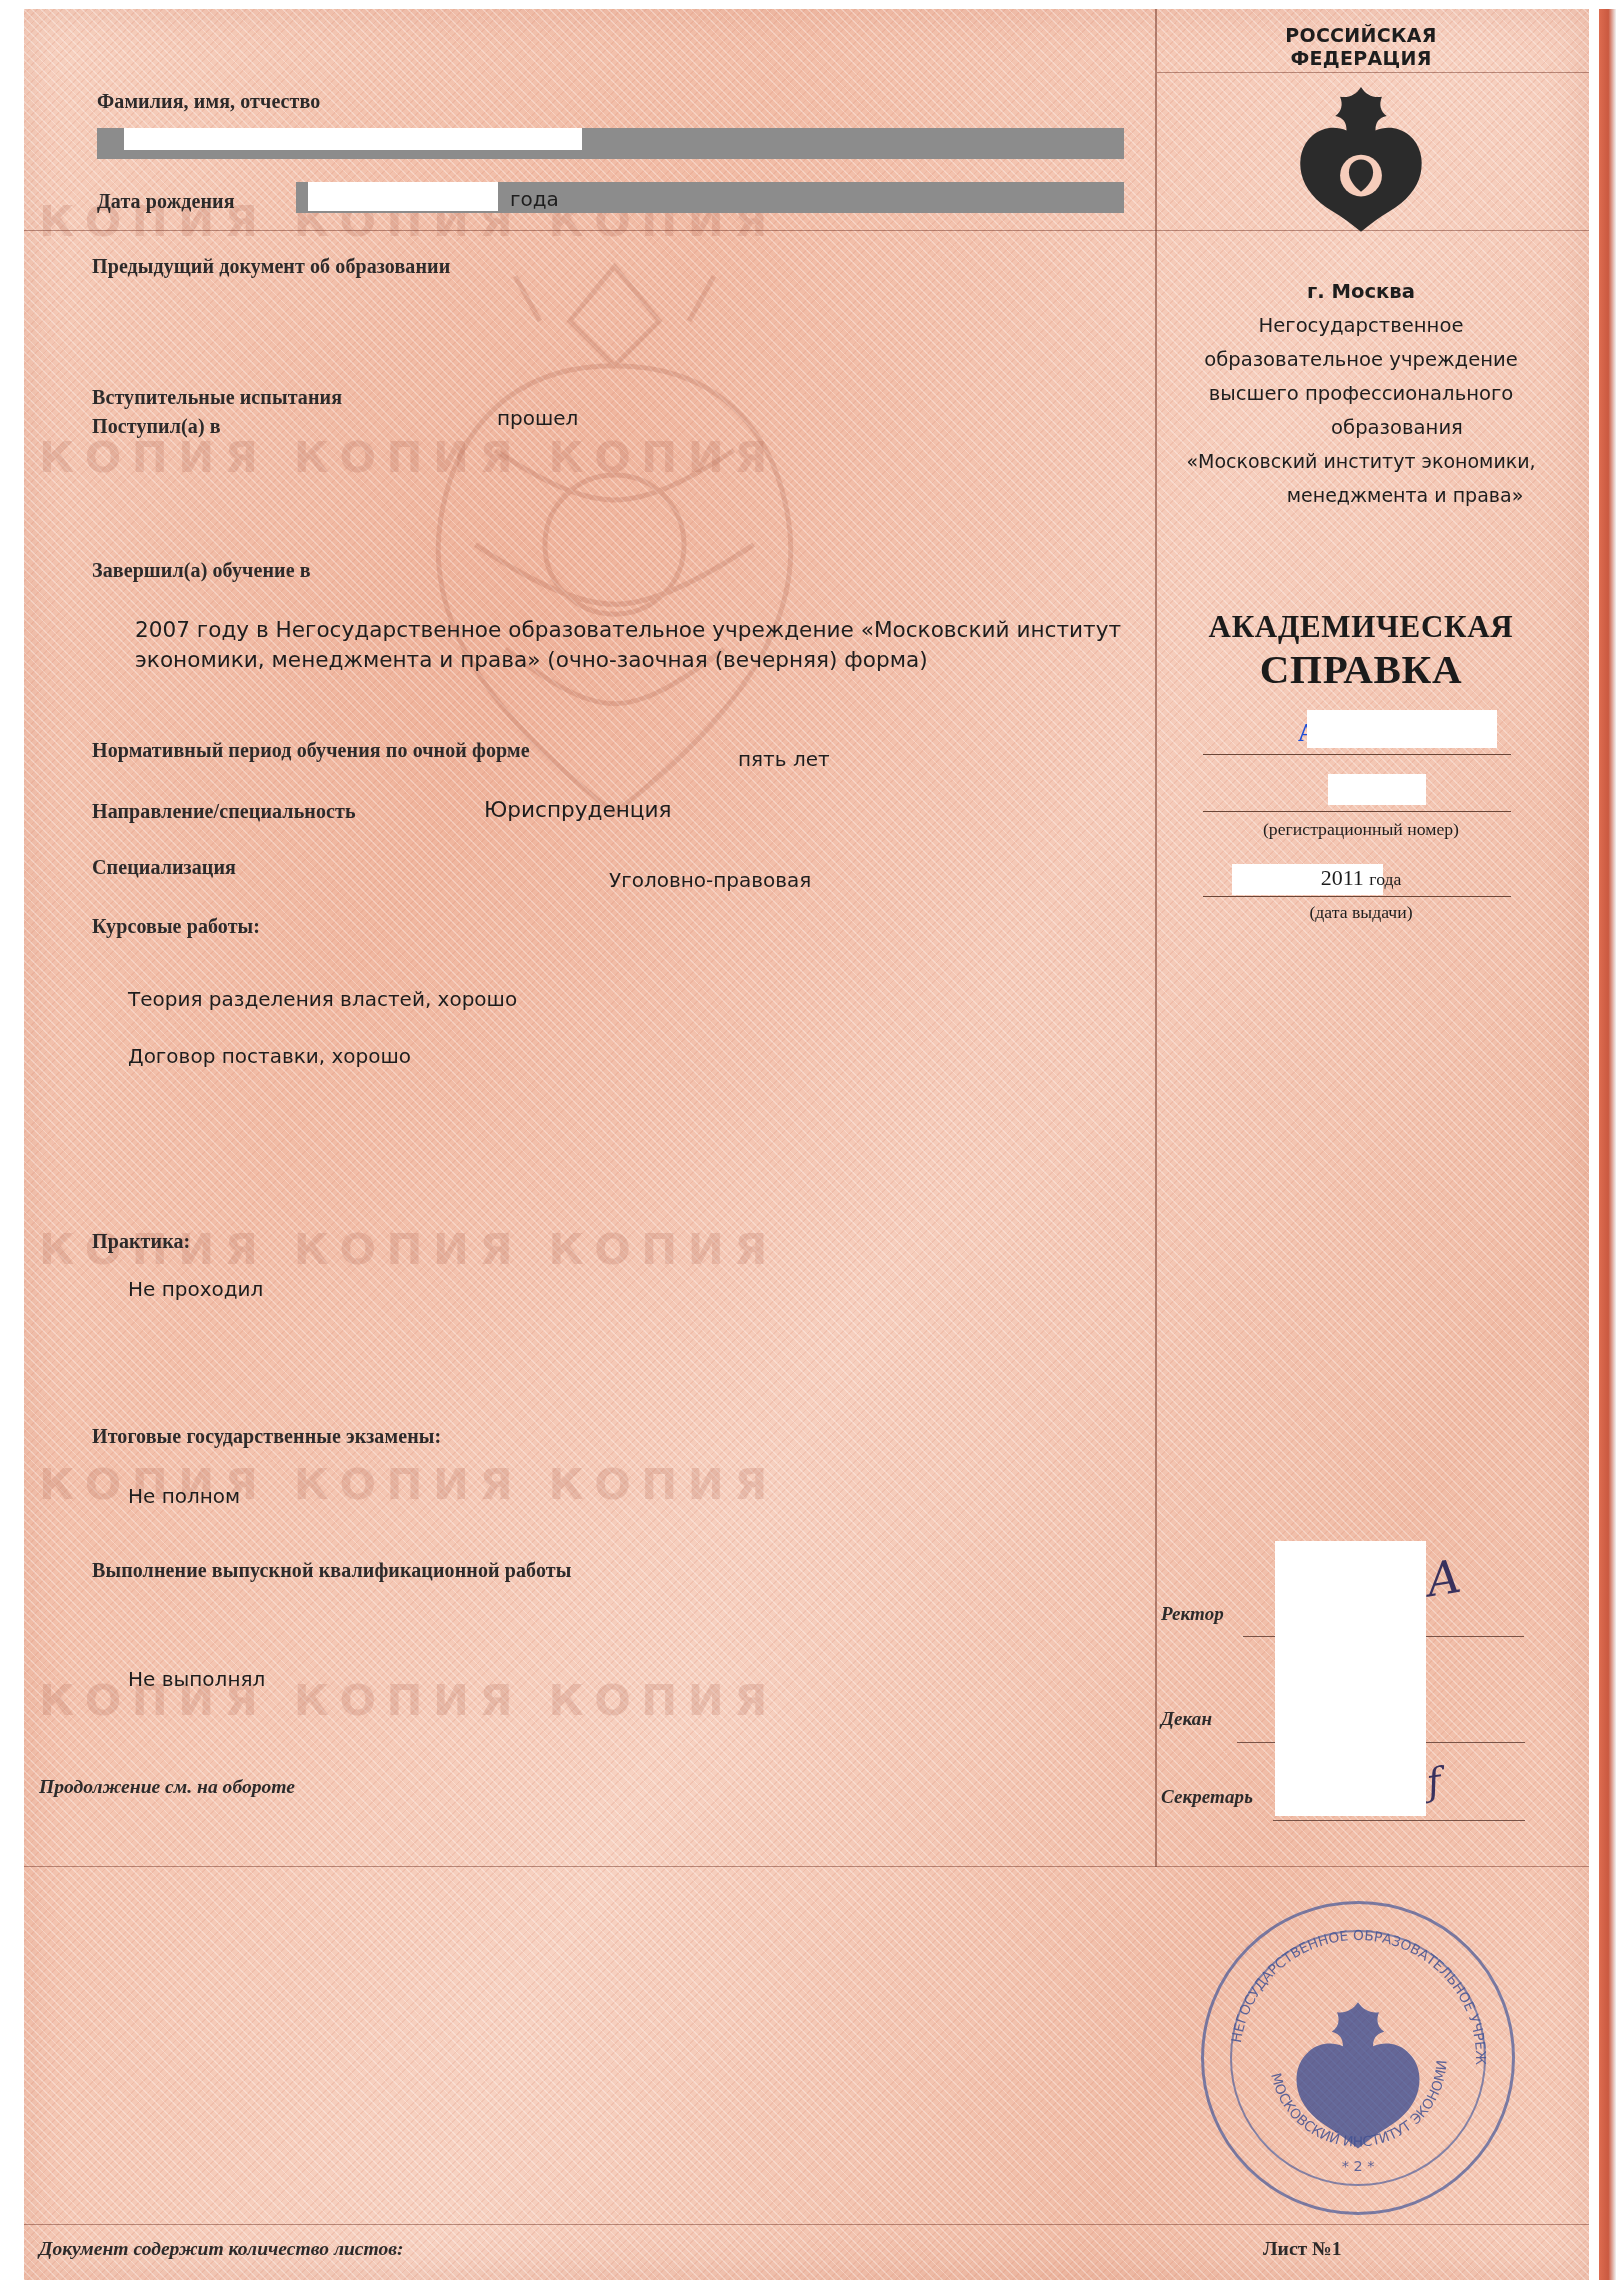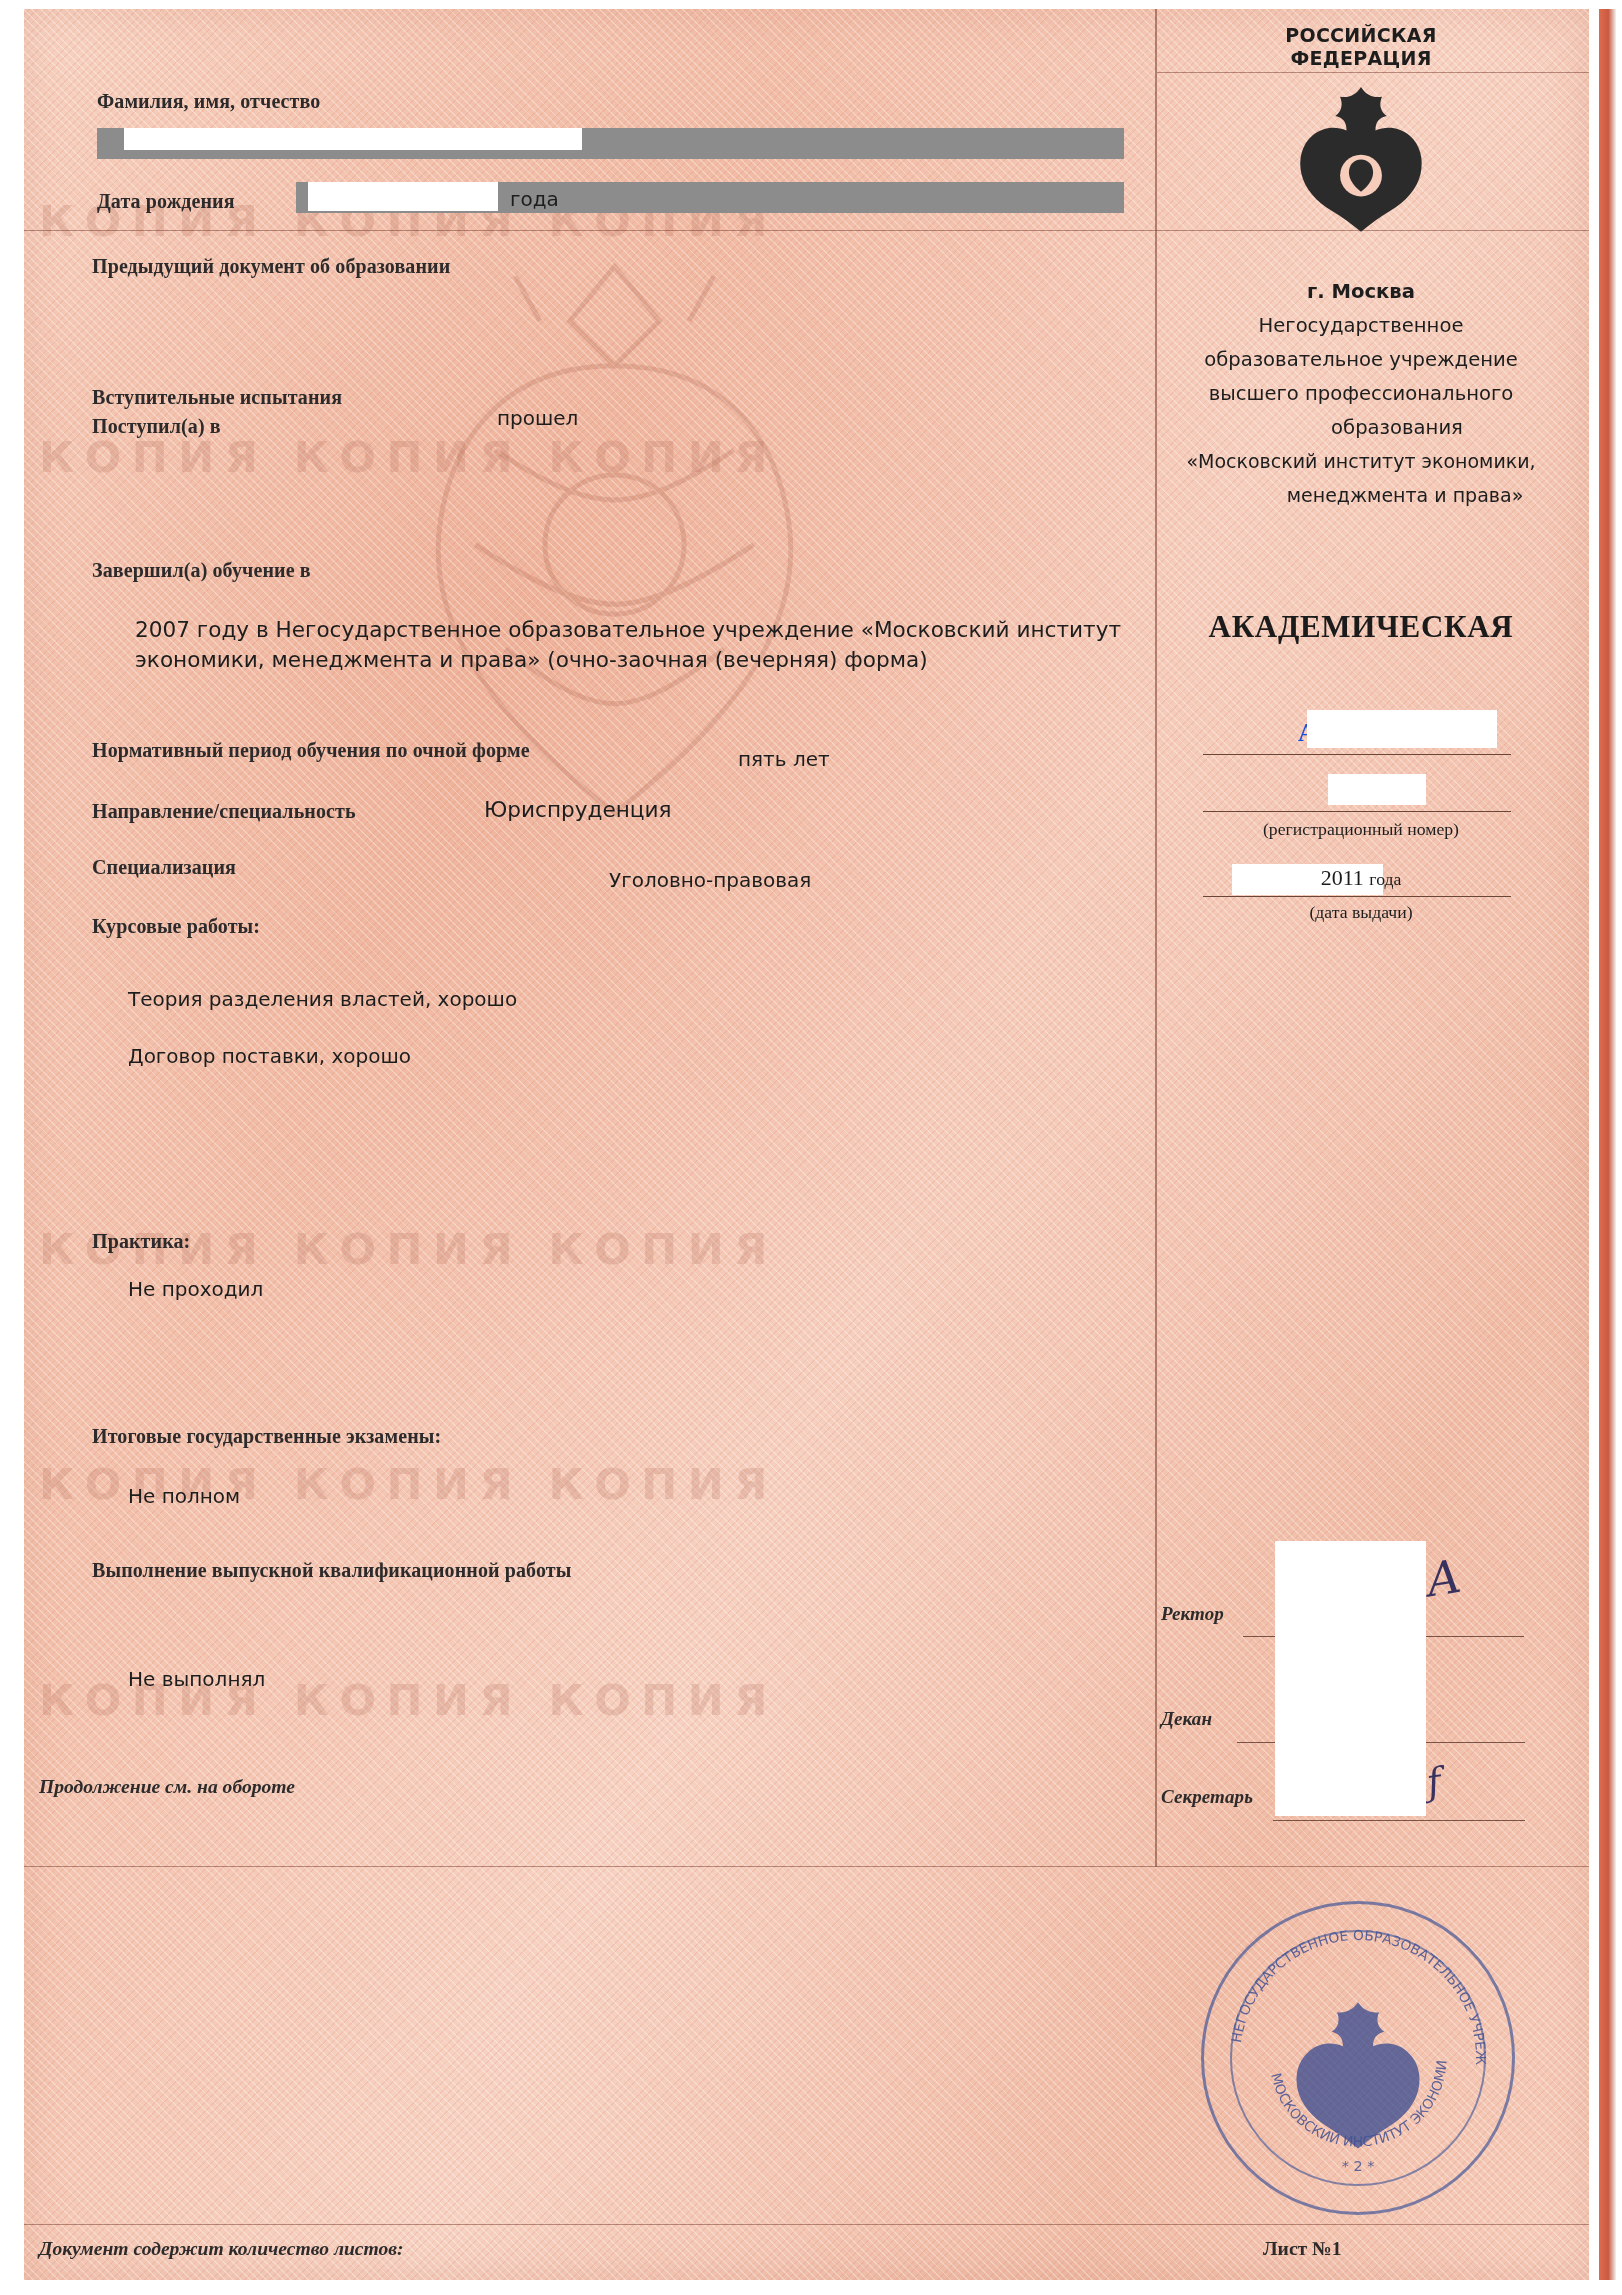--- a/index.html
+++ b/index.html
@@ -248,20 +248,21 @@
 
   <div class="rc" style="top:280px; font-weight:bold;">г. Москва</div>
   <div class="rc" style="top:314px;">Негосударственное</div>
   <div class="rc" style="top:348px;">образовательное учреждение</div>
   <div class="rc" style="top:382px;">высшего профессионального</div>
   <div class="rc" style="top:416px;margin-left:36px;">образования</div>
   <div class="rc" style="top:450px; font-size:19px;">«Московский институт экономики,</div>
   <div class="rc" style="top:484px; font-size:19px;margin-left:44px;">менеджмента и права»</div>
 
   <div class="akad" style="top:609px; font-size:31px; letter-spacing:0.7px;">АКАДЕМИЧЕСКАЯ</div>
+  <div class="akad" style="top:645px; font-size:41px; letter-spacing:0.7px;">СПРАВКА</div>
 
   <div class="akad" style="top:718px; text-align:right; left:1203px; width:131px; font-size:26px; color:#1d4ed8;">АВ</div>
   <div class="white-box" style="left:1307px; top:710px; width:190px; height:38px;"></div>
   <div class="rule" style="left:1203px; top:754px; width:308px;"></div>
 
   <div class="white-box" style="left:1328px; top:774px; width:98px; height:31px;"></div>
   <div class="rule" style="left:1203px; top:811px; width:308px;"></div>
   <div class="rc serif" style="top:819px; font-size:17.7px;">(регистрационный номер)</div>
 
   <div class="white-box" style="left:1232px; top:864px; width:151px; height:31px;"></div>

